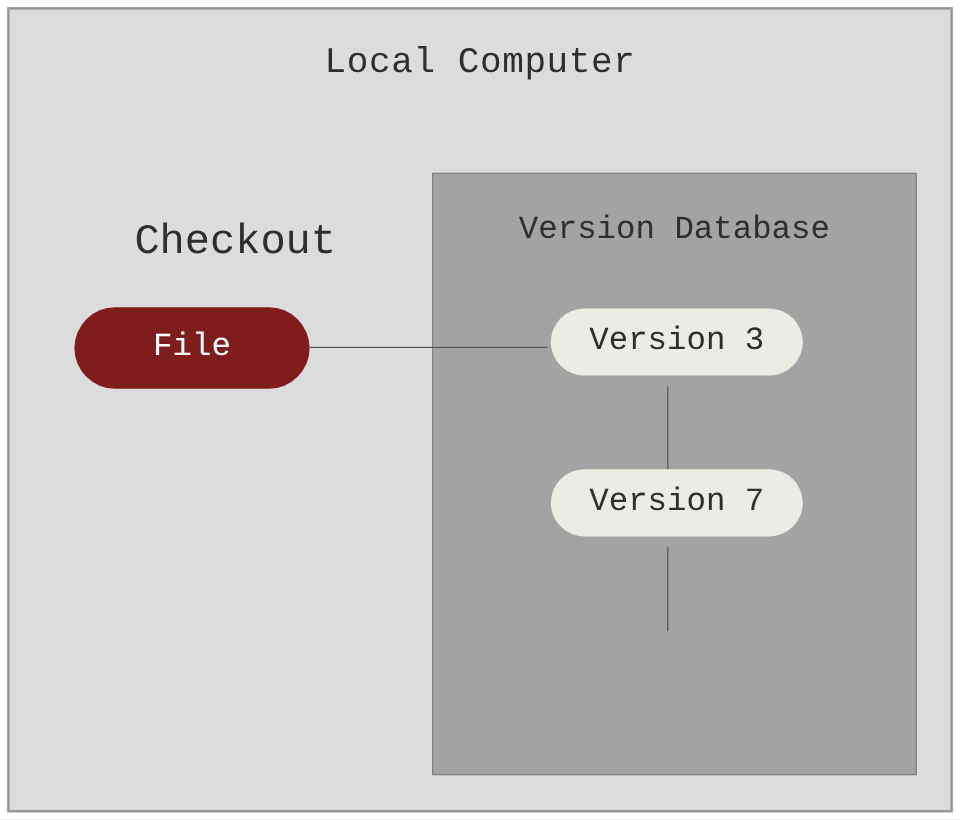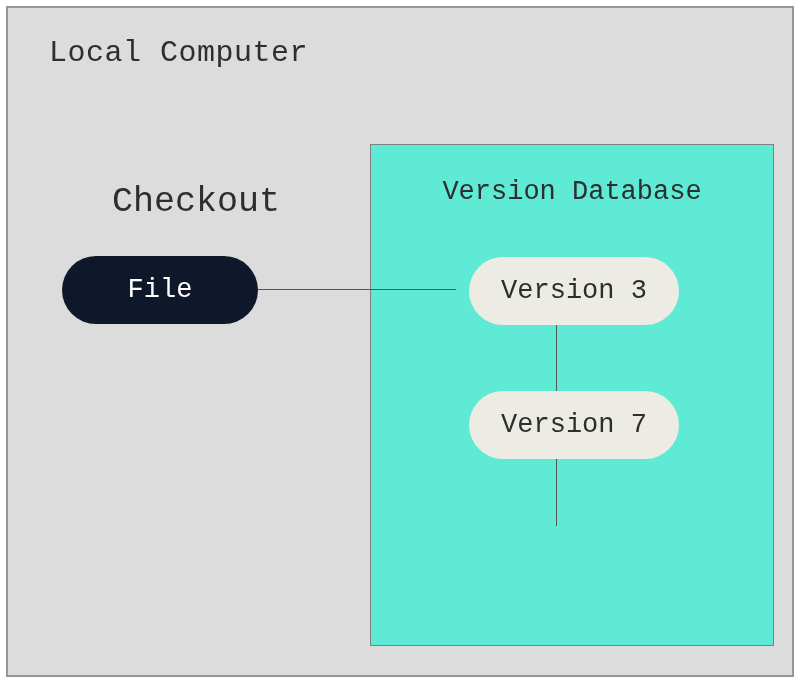--- a/index.html
+++ b/index.html
@@ -21,74 +21,73 @@
       width: 788px;
       height: 671px;
       border: 2px solid #969696;
       background: #dcdcdc;
     }
     .title {
       position: absolute;
       top: 28px;
       left: 0;
       right: 0;
-      text-align: left;
+      text-align: center;
       font-size: 30px;
       color: #2e2e2e;
       letter-spacing: 0.5px;
-      margin-left: 41px;
     }
     .checkout-label {
       position: absolute;
       top: 174px;
       left: 104px;
       font-size: 35px;
       color: #2e2e2e;
     }
     .file-node {
       position: absolute;
       top: 248px;
       left: 54px;
       width: 196px;
       height: 68px;
-      background: #0f172a;
+      background: #7f1d1d;
       border-radius: 34px;
       display: flex;
       align-items: center;
       justify-content: center;
       z-index: 2;
     }
     .file-node span {
       color: #ffffff;
       font-size: 27px;
       font-weight: 500;
     }
     .db-box {
       position: absolute;
       top: 136px;
-      left: 362px;
+      left: 352px;
       width: 404px;
       height: 502px;
-      background: #5eead4;
+      background: #a3a3a3;
       border: 1px solid #808080;
     }
     .db-title {
       position: absolute;
       top: 32px;
       left: 0;
       right: 0;
       text-align: center;
       font-size: 27px;
       color: #2e2e2e;
     }
     .version-node {
       position: absolute;
       left: 98px;
       width: 210px;
-      height: 68px;
+      height: 56px;
       background: #edece4;
       border-radius: 34px;
       display: flex;
       align-items: center;
       justify-content: center;
       z-index: 2;
     }
     .version-node span {
       color: #2e2e2e;
       font-size: 27px;

